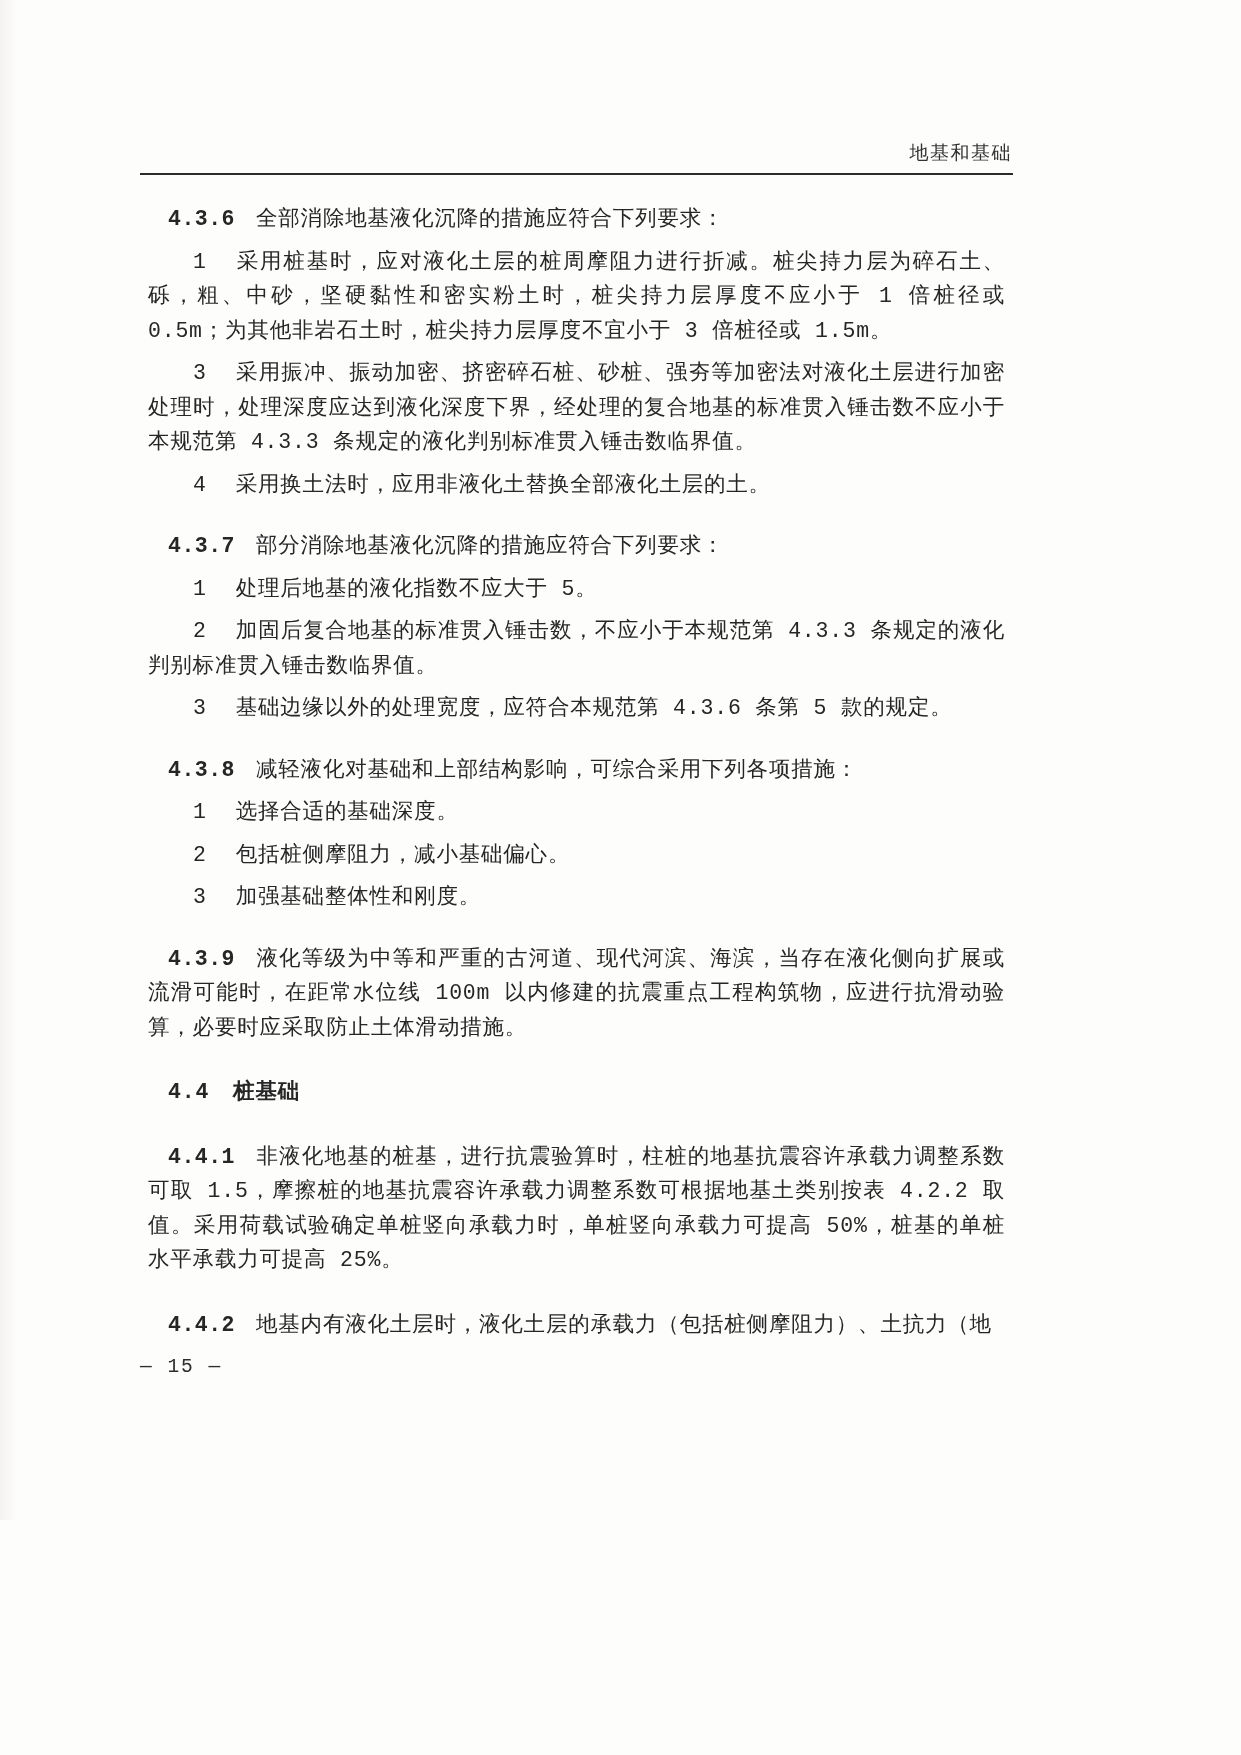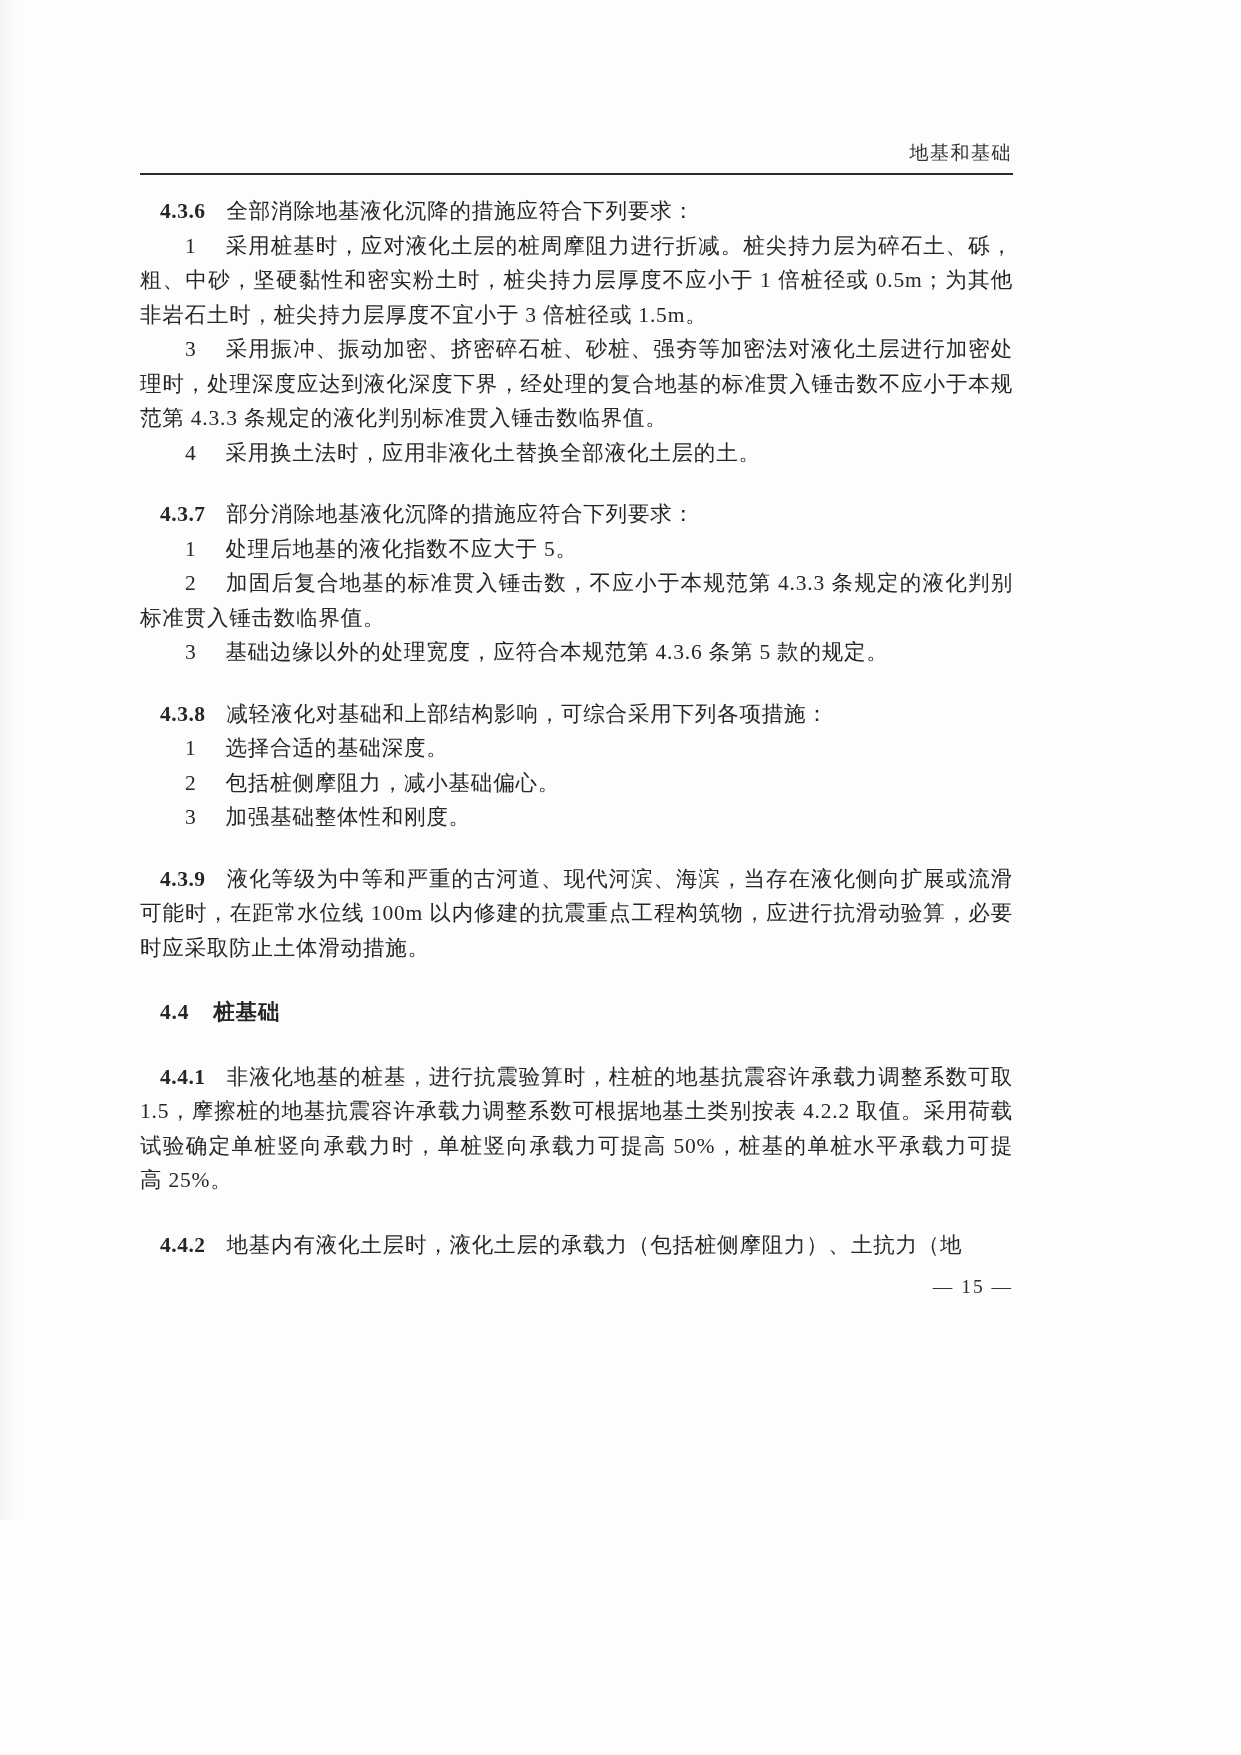--- a/index.html
+++ b/index.html
@@ -8,20 +8,21 @@
     background: #fdfdfc;
     font-family: "Liberation Serif", "DejaVu Serif", serif;
   }
   .page {
     position: relative;
     width: 1241px;
     height: 1520px;
     background: linear-gradient(90deg, #f4f3f1 0px, #fdfdfc 18px, #fdfdfc 100%);
     color: #262626;
     overflow: hidden;
+    font-family: Liberation Mono, monospace;
   }
   .content {
     position: absolute;
     left: 140px;
     top: 140px;
     width: 873px;
   }
   .running-title {
     display: block;
     text-align: right;
@@ -35,40 +36,40 @@
     background: #2b2b2b;
     margin-top: 7px;
   }
   .body-text {
     padding-top: 19px;
     font-size: 21.5px;
     line-height: 34.5px;
     letter-spacing: 0.8px;
     text-align: justify;
   }
-  p { margin: 0; }
+  p { margin: 8px; }
   p.clause  { text-indent: 20px; }
   p.item    { text-indent: 45px; }
   p.heading { text-indent: 20px; font-weight: bold; }
   .gap  { margin-top: 27px; }
   .gap2 { margin-top: 30px; }
   .cnum {
     font-weight: bold;
     margin-right: 21px;
     letter-spacing: 0.5px;
   }
   .inum {
     margin-right: 29px;
   }
   .hnum {
     font-weight: bold;
     margin-right: 24px;
   }
   .footer {
-    text-align: right;
+    text-align: left;
     font-size: 19.5px;
     letter-spacing: 2px;
     margin-top: 14px;
     color: #2e2e2e;
   }
 </style>
 </head>
 <body>
 
 <div class="page">

